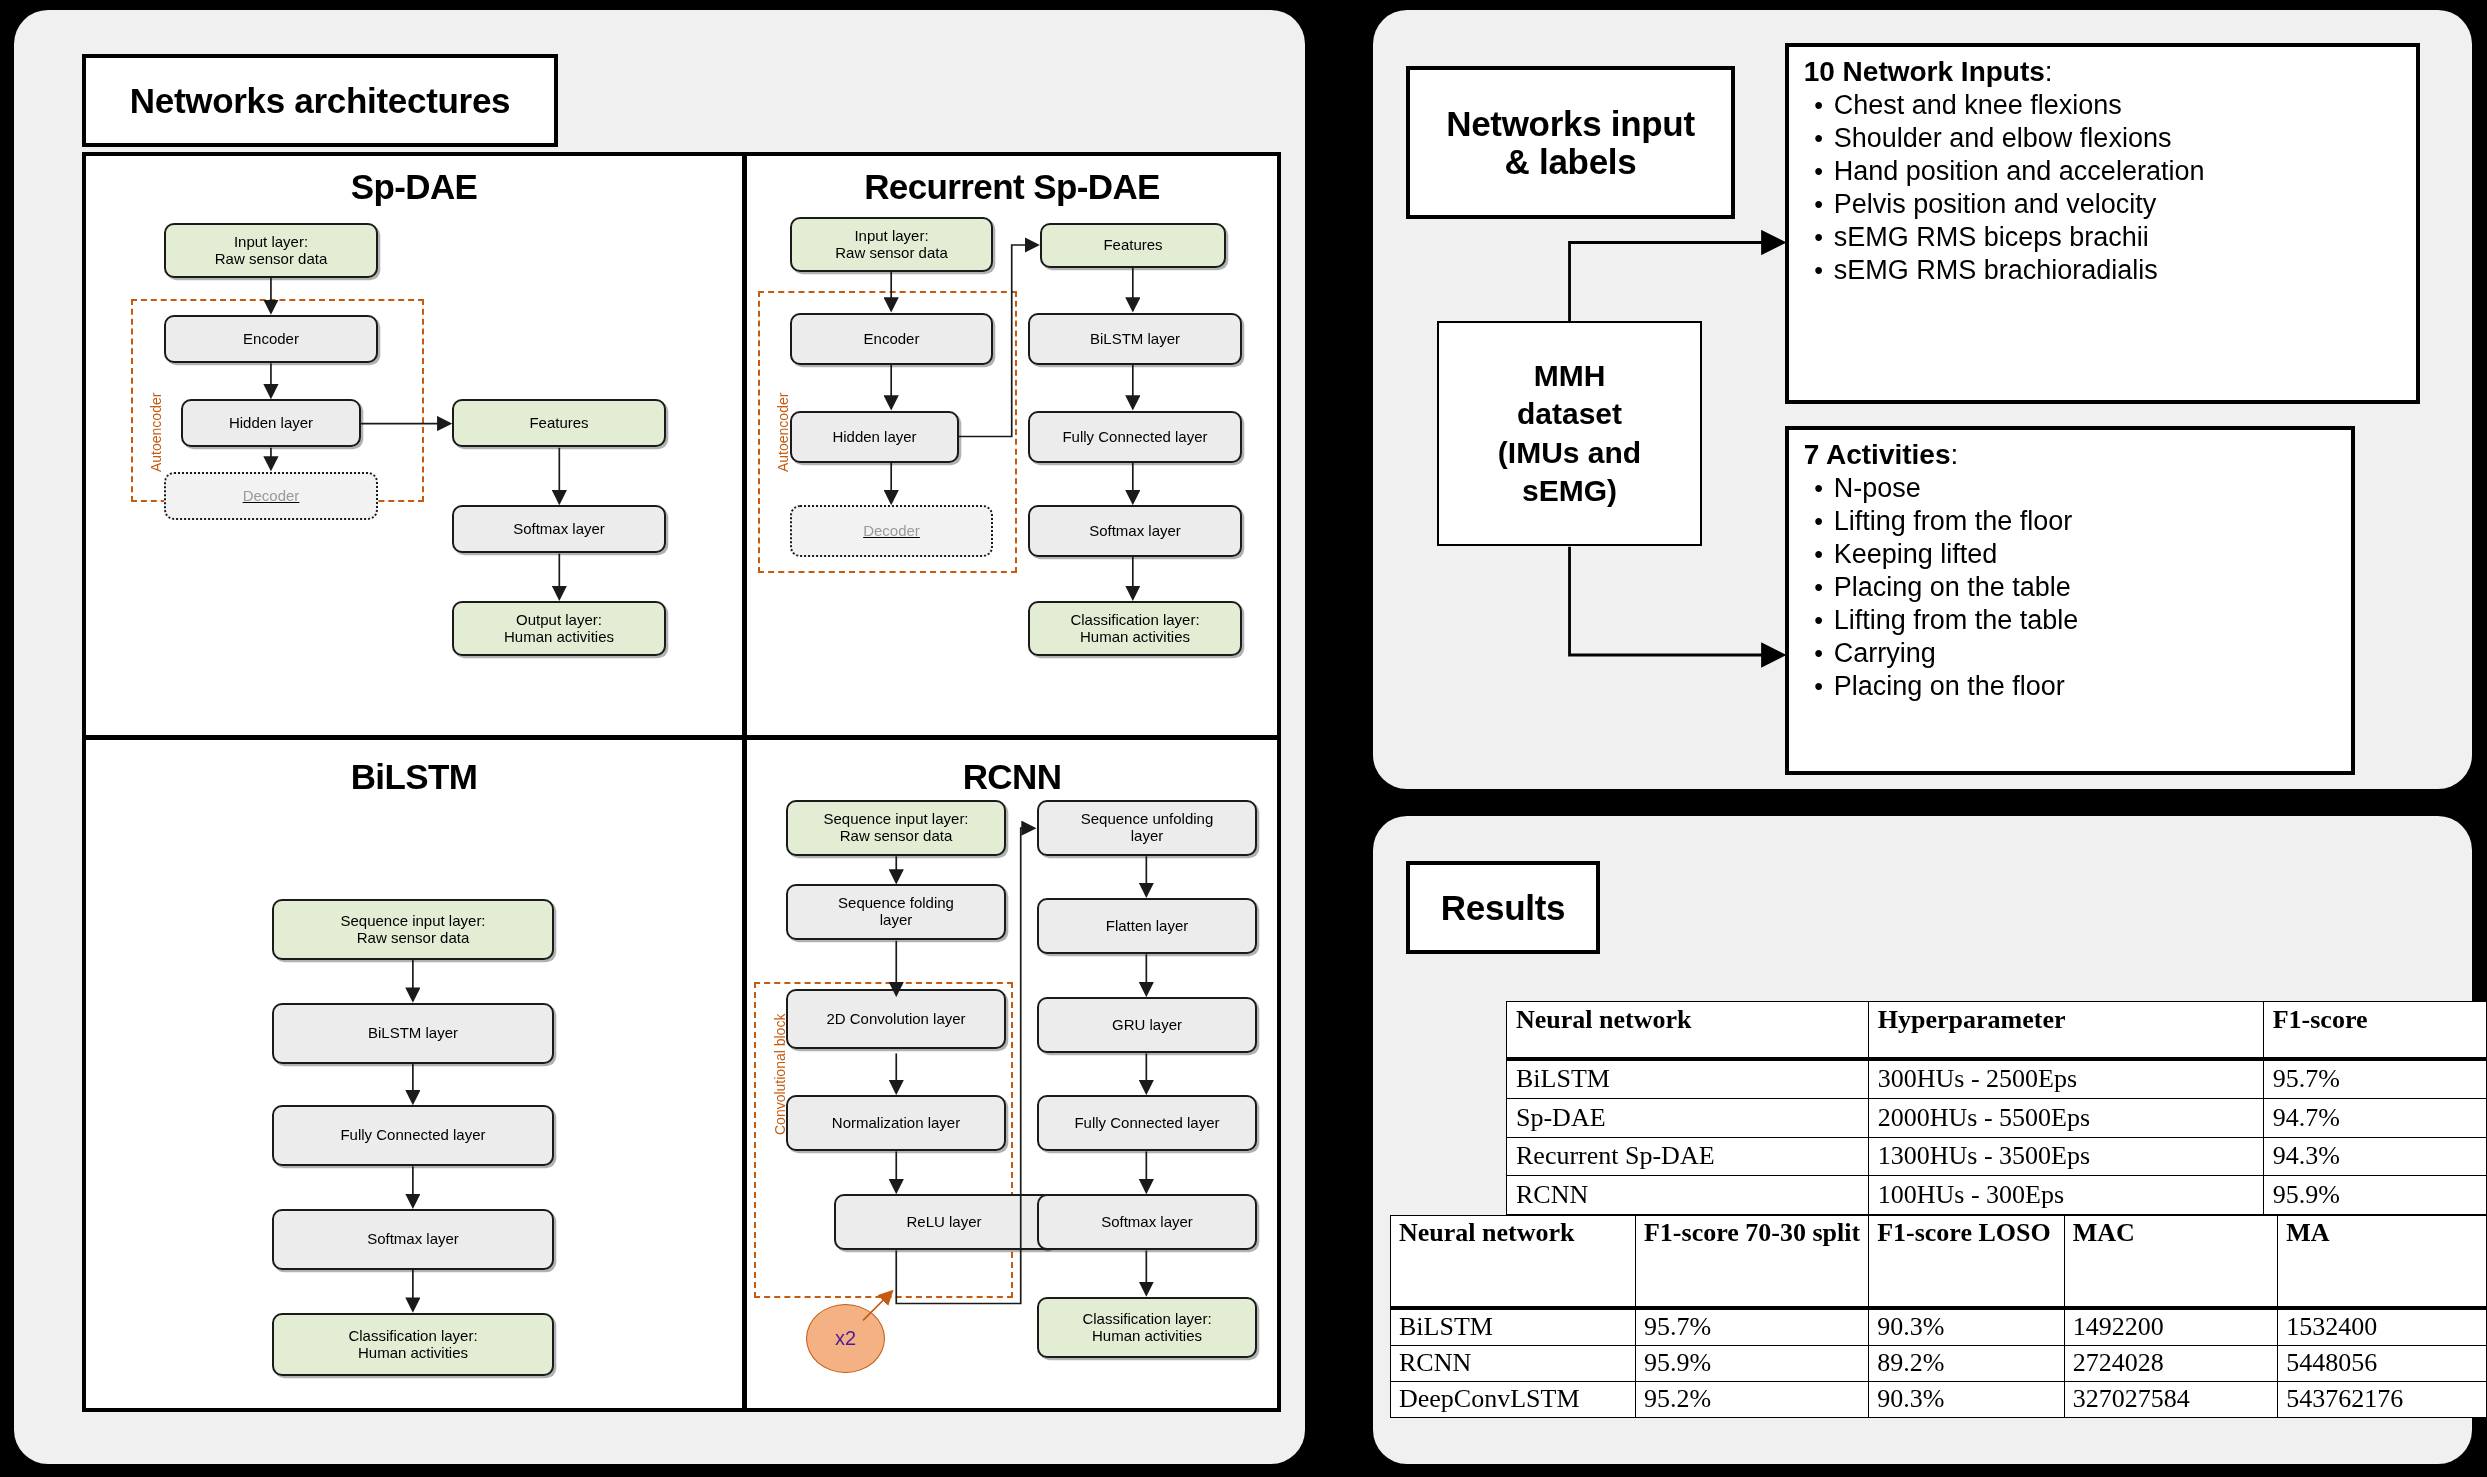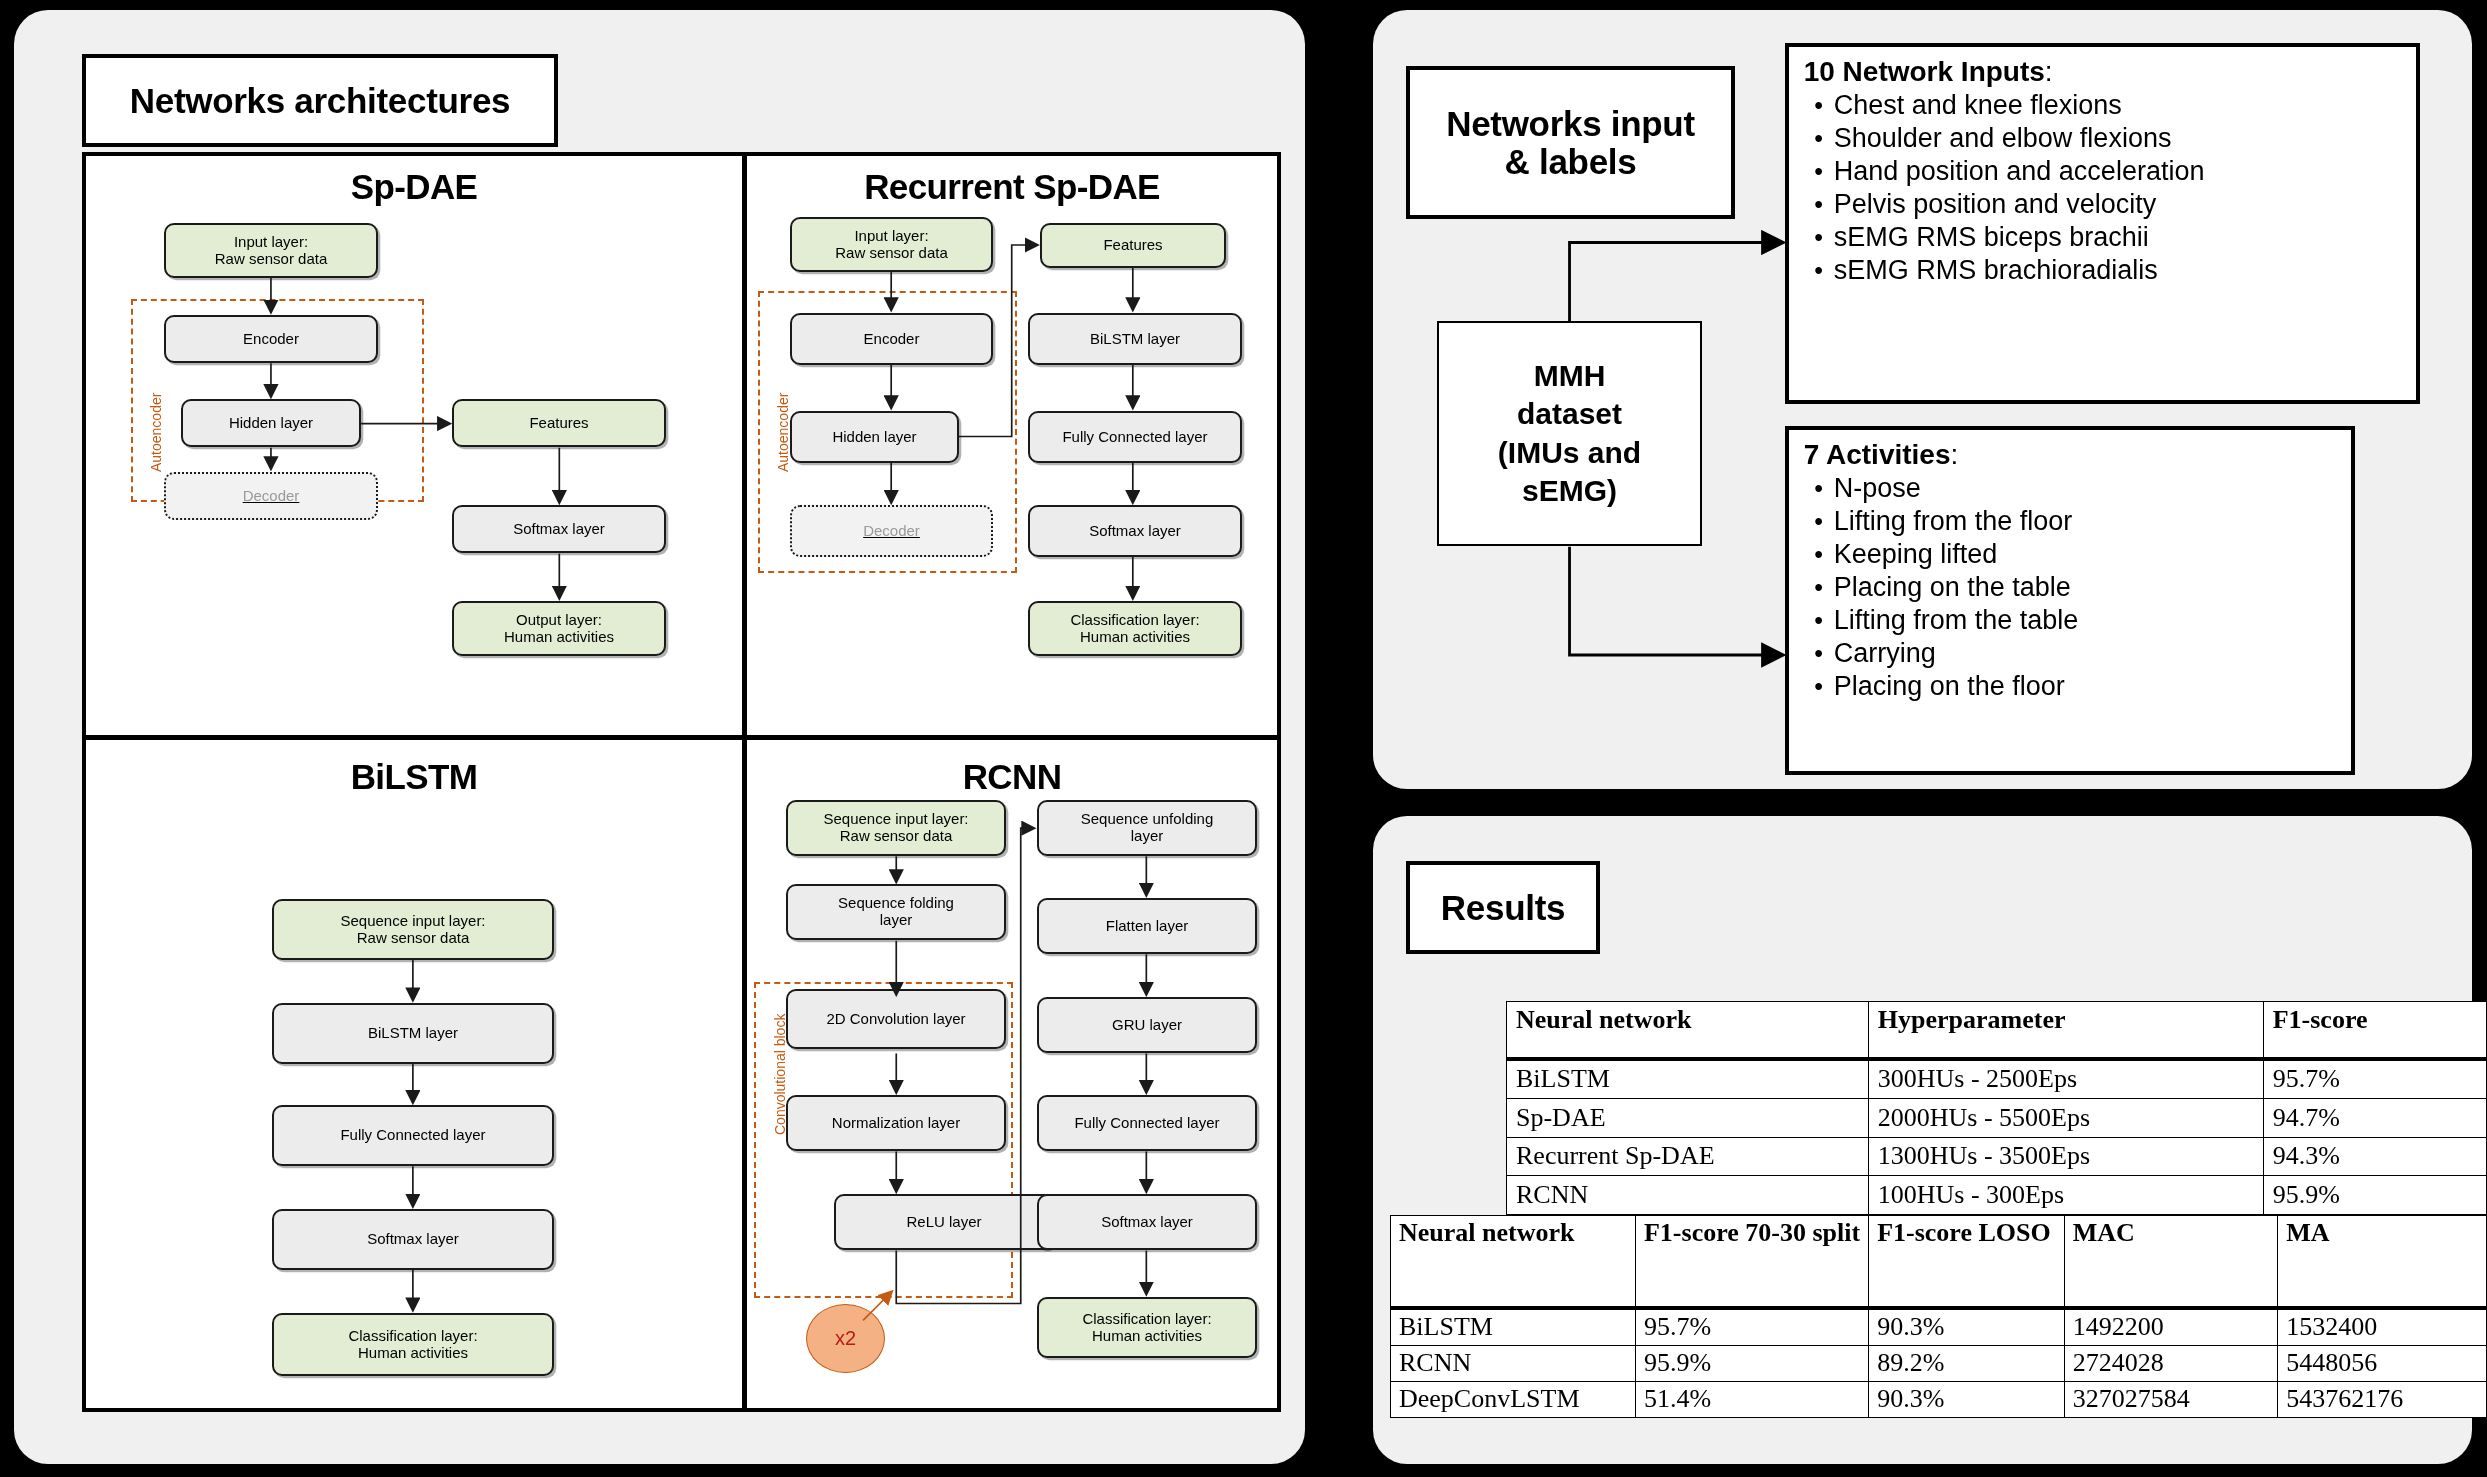--- a/index.html
+++ b/index.html
@@ -50,21 +50,21 @@
   .node.ghost .l1{color:#9a9a9a;font-weight:normal;}
 
   
   .dashgroup{position:absolute;box-sizing:border-box;border:2.3px dashed #c55a11;}
   .dashlabel{position:absolute;color:#c55a11;font-size:14px;white-space:nowrap;
     transform-origin:0 0;transform:rotate(-90deg);}
 
   
   .ellipse{position:absolute;background:#f4b183;border:1.7px solid #c55a11;
     border-radius:50%;display:flex;align-items:center;justify-content:center;
-    font-size:20px;color:#b91c1c;}
+    font-size:20px;color:#4c1d95;}
 
   svg.conn{position:absolute;left:0;top:0;overflow:visible;pointer-events:none;}
 
   
   .infobox{position:absolute;background:#fff;border:4px solid #000;box-sizing:border-box;
     padding:10px 14.7px 11.3px 14.7px;}
   #box-inputs    {left:1785px;top:43px;  width:635px;height:361px;}
   #box-activities{left:1785px;top:426px; width:570px;height:349px;}
   #box-mmh{position:absolute;left:1437px;top:321px;width:265px;height:225px;
     background:#fff;border:2.8px solid #000;box-sizing:border-box;
@@ -500,21 +500,21 @@
         </tr>
         <tr>
           <td>RCNN</td>
           <td>95.9%</td>
           <td>89.2%</td>
           <td>2724028</td>
           <td>5448056</td>
         </tr>
         <tr>
           <td>DeepConvLSTM</td>
-          <td>51.4%</td>
+          <td>95.2%</td>
           <td>90.3%</td>
           <td>327027584</td>
           <td>543762176</td>
         </tr>
       </tbody>
   </table>
 
 </div>
 
 

